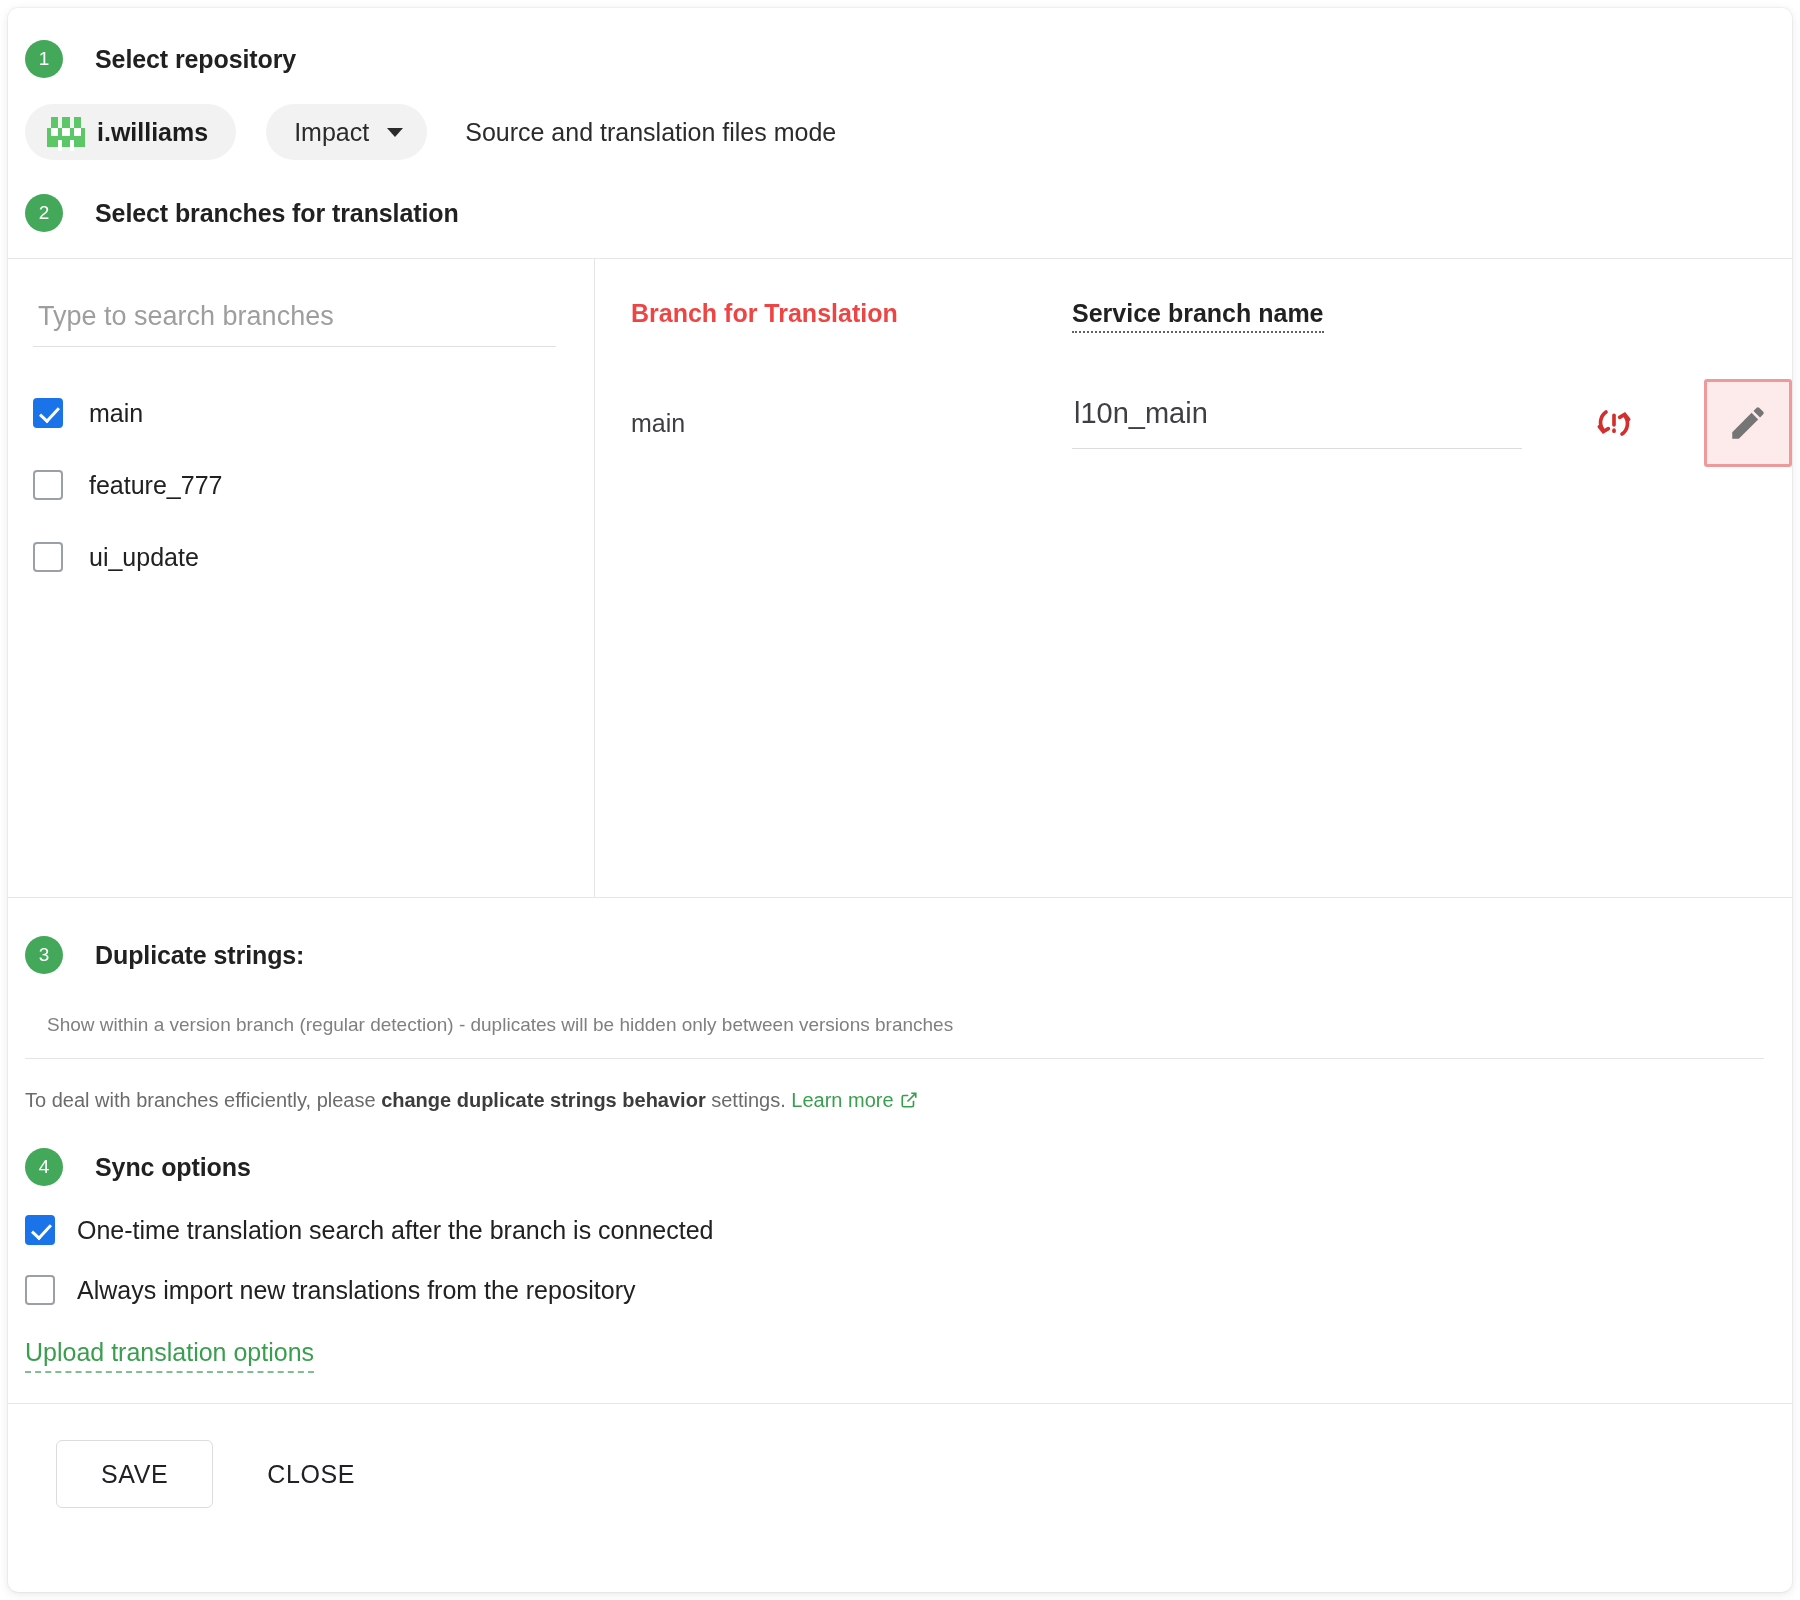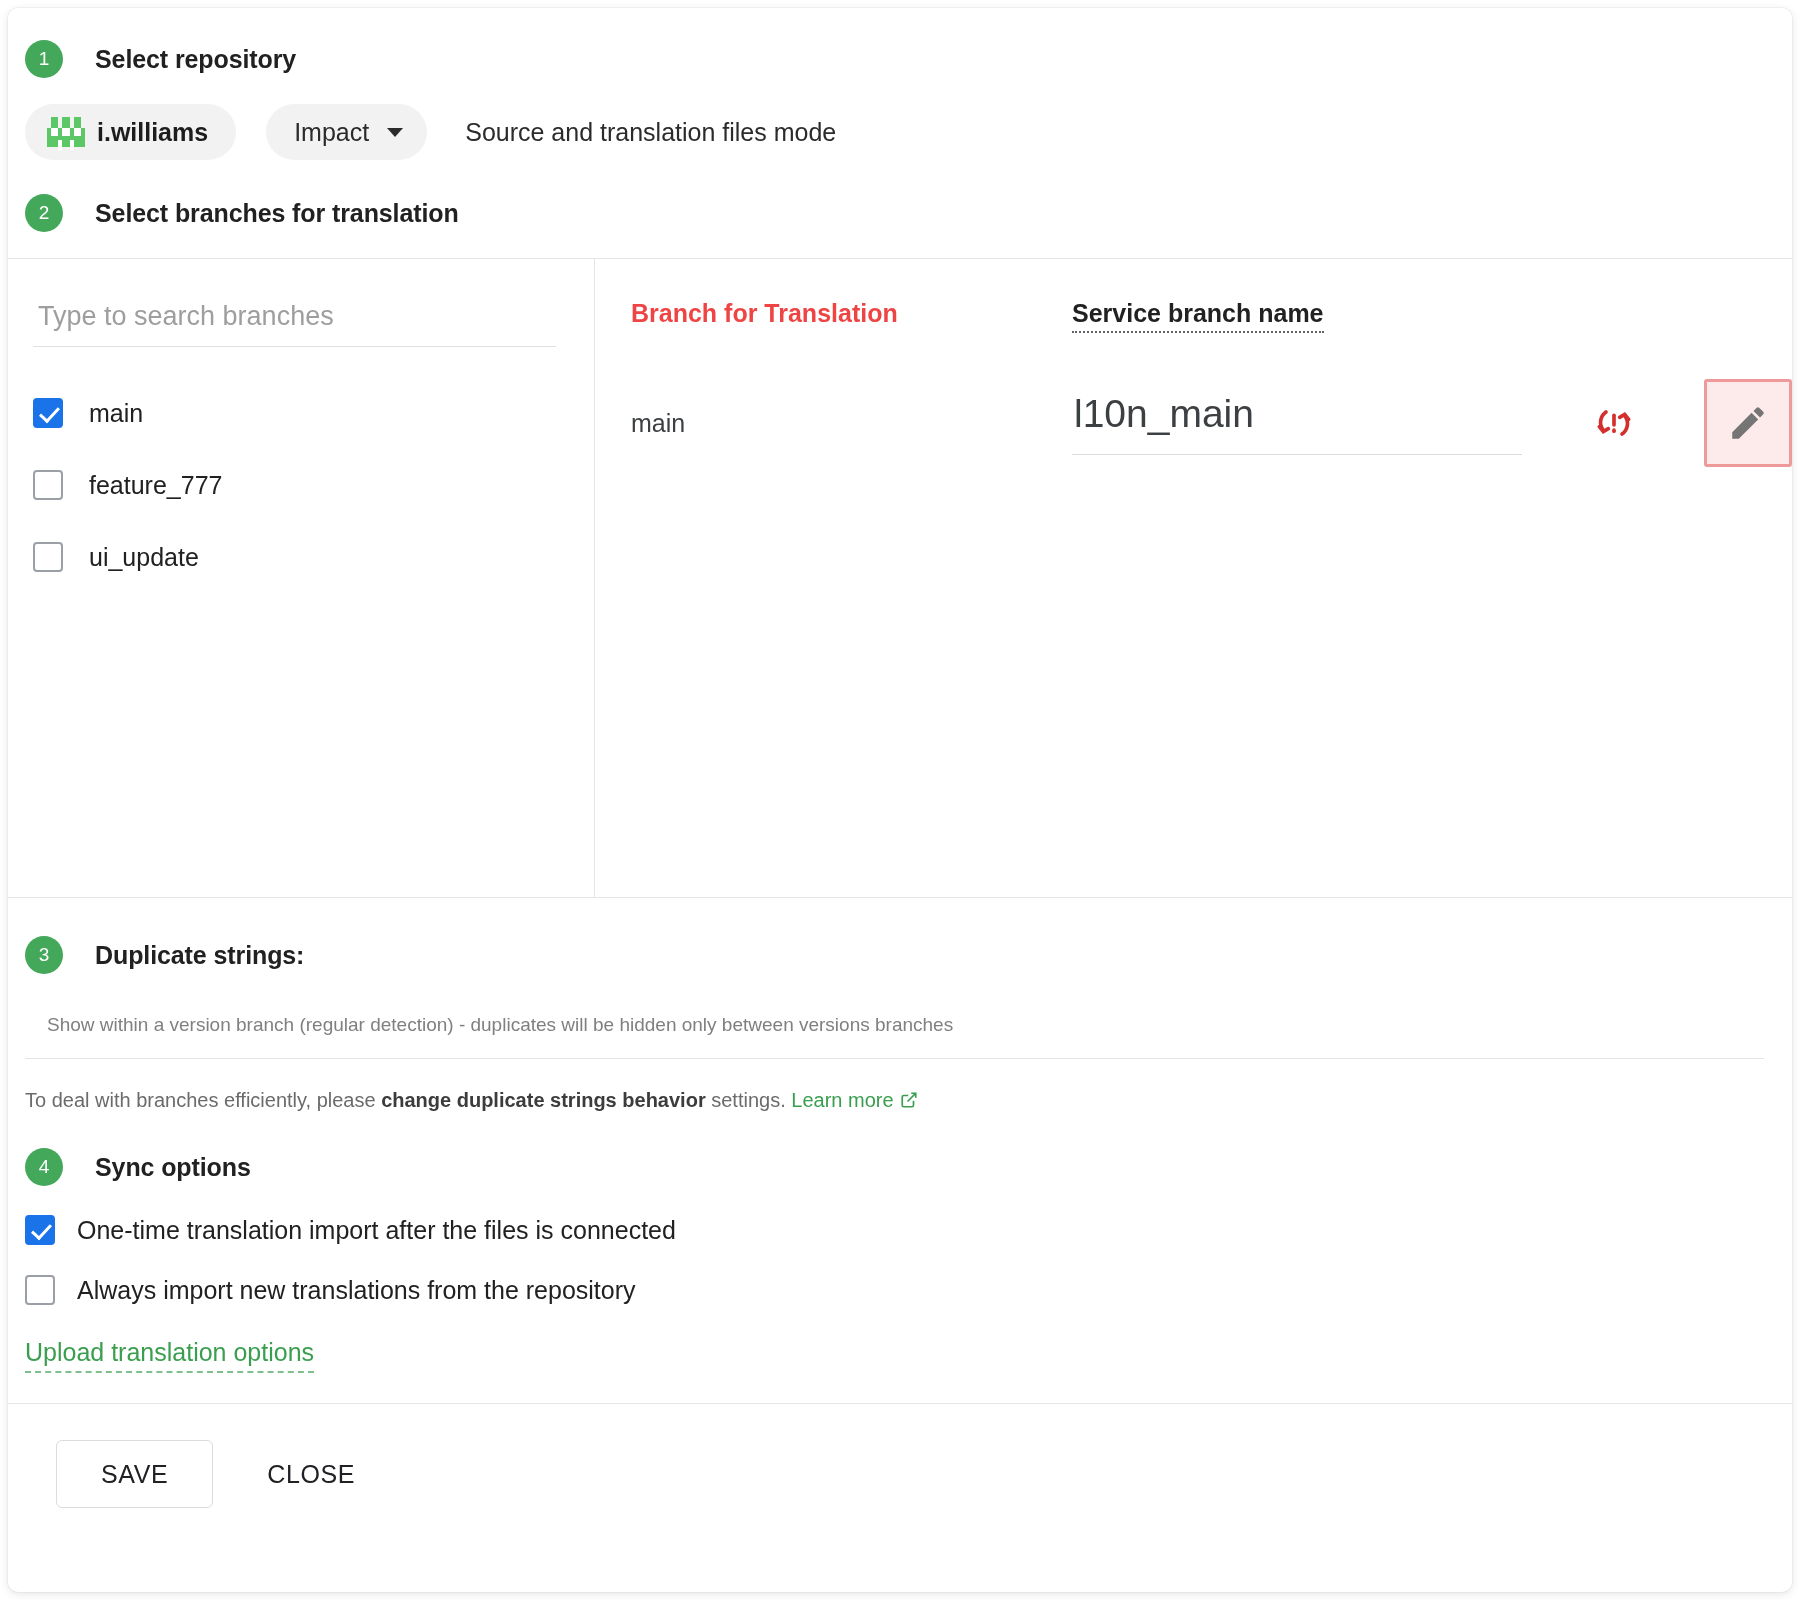--- a/index.html
+++ b/index.html
@@ -158,21 +158,21 @@
     font-size: 25px; color: #3c4043;
   }
   .svc-wrap { width: 450px; }
   .svc-input {
     display: block;
     width: 100%;
     border: none;
     border-bottom: 1px solid #dadce0;
     outline: none;
     font-family: inherit;
-    font-size: 39px;
+    font-size: 29px;
     color: #3c4043;
     background: transparent;
     padding: 0 0 18px 2px;
   }
   .sync-error { margin-left: 72px; width: 40px; height: 40px; display:block; }
   .edit-btn {
     margin-left: 70px;
     width: 88px; height: 88px;
     background: #fdeaea;
     border: 3px solid #ef9a9a;
@@ -380,21 +380,21 @@
   </div>
 
   <div class="sec4">
     <div class="step-row">
       <div class="step-badge">4</div>
       <div class="step-title">Sync options</div>
     </div>
 
     <label class="opt-row">
       <span class="cb checked"></span>
-      <span class="opt-label">One-time translation import after the files is connected</span>
+      <span class="opt-label">One-time translation search after the branch is connected</span>
     </label>
 
     <label class="opt-row">
       <span class="cb"></span>
       <span class="opt-label">Always import new translations from the repository</span>
     </label>
 
     <span class="upload-link">Upload translation options</span>
   </div>
 

